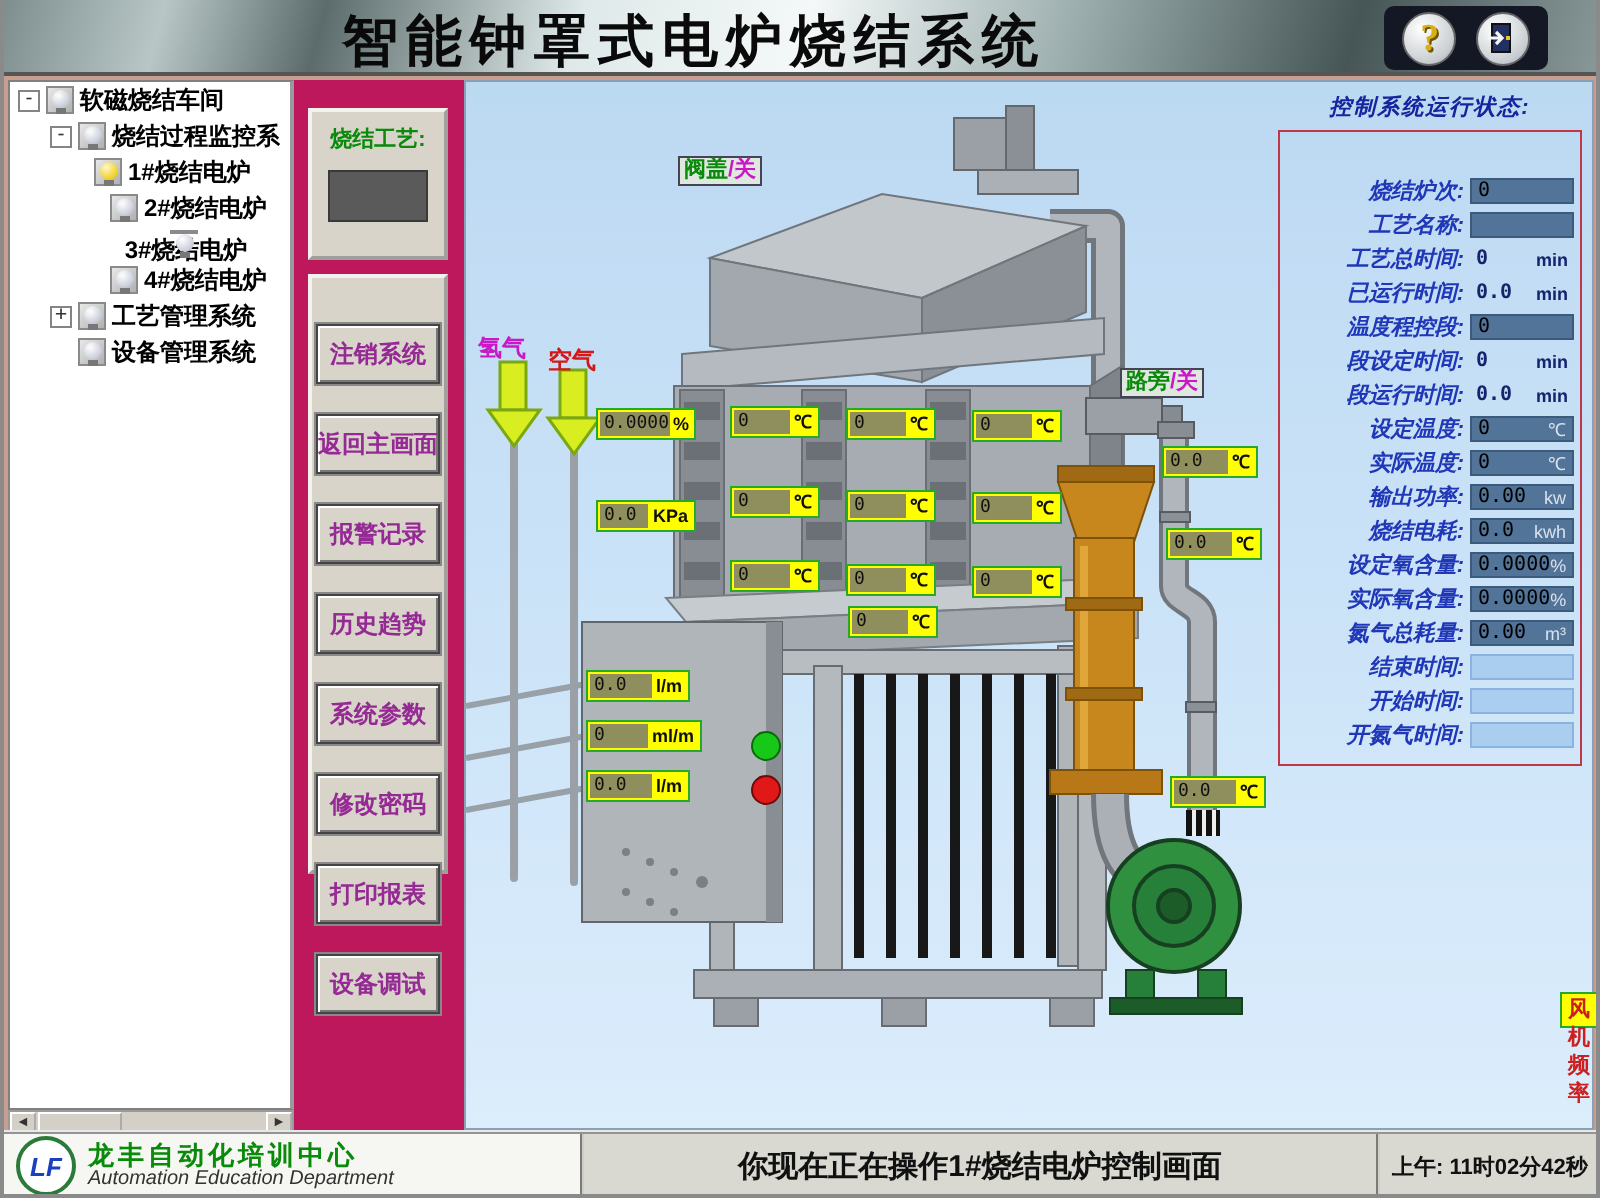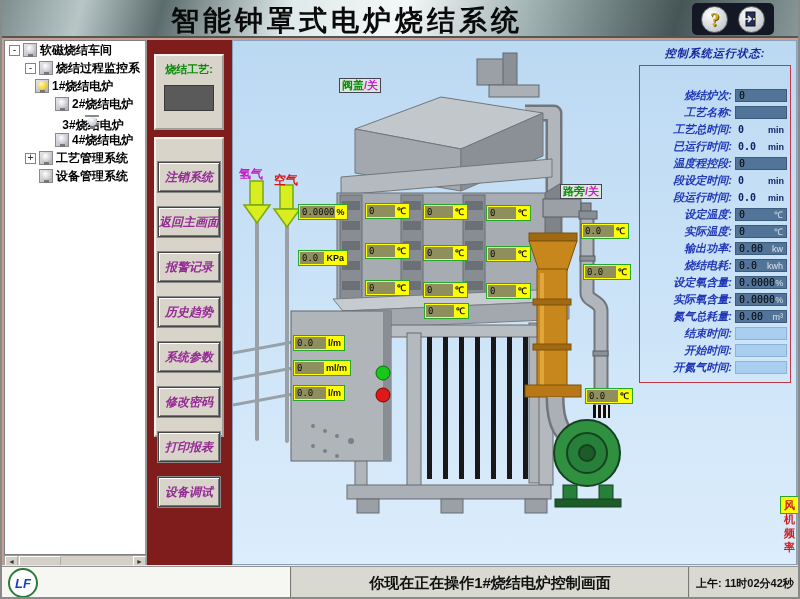--- a/index.html
+++ b/index.html
@@ -40,27 +40,27 @@
   .bulb-inner::after { content:""; position:absolute; left:2px; bottom:-3px; width:5px; height:3px; background:#777; }
   .tree-label { font-size:12px; font-weight:bold; color:#000;text-align:center; }
   .tree-scroll { position:absolute; left:2px; top:555px; width:143px; height:12px;
     background:#d4d0c8; border:1px solid #9a9a9a; display:flex; }
   .scr-btn { width:13px; height:100%; background:#d4d0c8; border:1px outset #fff;
     font-size:7px; line-height:9px; text-align:center; color:#333; cursor:pointer; }
   .scr-thumb { width:42px; height:100%; background:#d4d0c8; border:1px outset #fff; margin-left:1px; cursor:pointer; }
   .scr-right { margin-left:auto; }
 
   
-  .tan-col { position:absolute; left:145px; top:40px; width:85px; height:525px; background:#7f1d1d; }
+  .tan-col { position:absolute; left:145px; top:40px; width:85px; height:525px; background:#be185d; }
   .process-panel { position:absolute; left:7px; top:14px; width:70px; height:76px;
     background:#d8d4ca; border:2px outset #f4f2ec; }
   .process-label { margin-top:6px; text-align:center; font-size:11px; font-weight:bold; color:#0a8a0a; }
   .process-display { margin:8px auto 0; width:50px; height:26px; background:#5a5a5a; border:1px solid #3a3a3a; }
   .nav-panel { position:absolute; left:7px; top:97px; width:70px; height:300px;
-    background:#d8d4ca; border:2px outset #f4f2ec;font-style:italic; }
+    background:#d8d4ca; border:2px outset #f4f2ec; }
   .nav-btn { position:relative; display:block; width:62px; height:30px; margin:15px auto 0;
     background:#d8d4ca; border:1px solid #444; outline:1px solid #888; box-shadow:inset 1px 1px 0 #fff, inset -1px -1px 0 #777;
     font-size:12px; font-weight:bold; color:#952a95; text-align:center; line-height:28px; cursor:pointer; }
   .nav-btn:first-of-type { margin-top:23px; }
 
   
   .main-area { position:absolute; left:230px; top:40px; width:565px; height:525px;
     background:linear-gradient(180deg,#bcd9f2 0%,#cde4f8 55%,#dcedfc 100%);
     border:1px solid #8aa0b4; }
   .furnace-svg { position:absolute; left:0; top:0; }
@@ -143,21 +143,21 @@
         </span>
         <span class="tree-label">软磁烧结车间</span>
       </div>
       <div class="tree-item" style="padding-left: 20px;">
         <span class="expander">-</span>
         <span class="bulb">
           <span class="bulb-inner gray"></span>
         </span>
         <span class="tree-label">烧结过程监控系</span>
       </div>
-      <div class="tree-item" style="padding-left: 16px;">
+      <div class="tree-item" style="padding-left: 28px;">
         <span class="expander" style="visibility: hidden;"></span>
         <span class="bulb">
           <span class="bulb-inner yellow"></span>
         </span>
         <span class="tree-label">1#烧结电炉</span>
       </div>
       <div class="tree-item" style="padding-left: 36px;">
         <span class="expander" style="visibility: hidden;"></span>
         <span class="bulb">
           <span class="bulb-inner gray"></span>
@@ -578,20 +578,24 @@
 
             </span>
           </div>
       </div>
     </div>
   </div>
 
   <div class="bottom-bar">
     <div class="logo-sec">
       <div class="logo-circle">LF</div>
+      <div class="logo-texts">
+        <div class="logo-cn">龙丰自动化培训中心</div>
+        <div class="logo-en">Automation Education Department</div>
+      </div>
     </div>
     <div class="status-sec">
       <span class="status-msg">你现在正在操作1#烧结电炉控制画面</span>
     </div>
     <div class="time-sec">
       <span class="time-text">上午: 11时02分42秒</span>
     </div>
   </div>
 
 </div>

